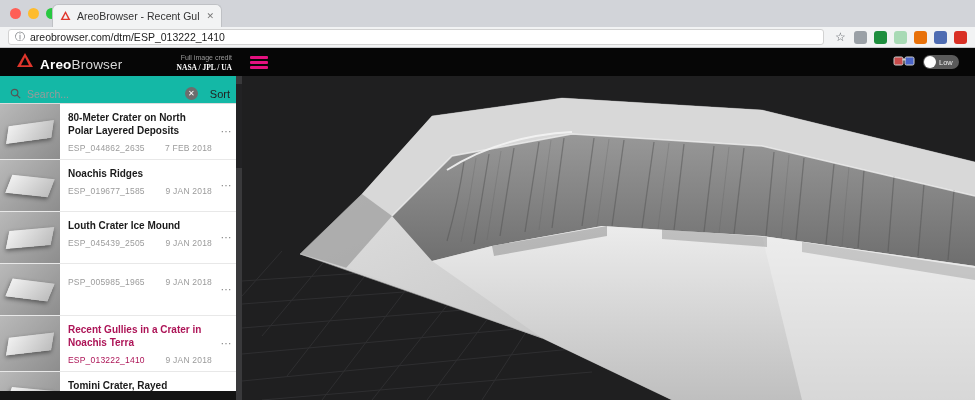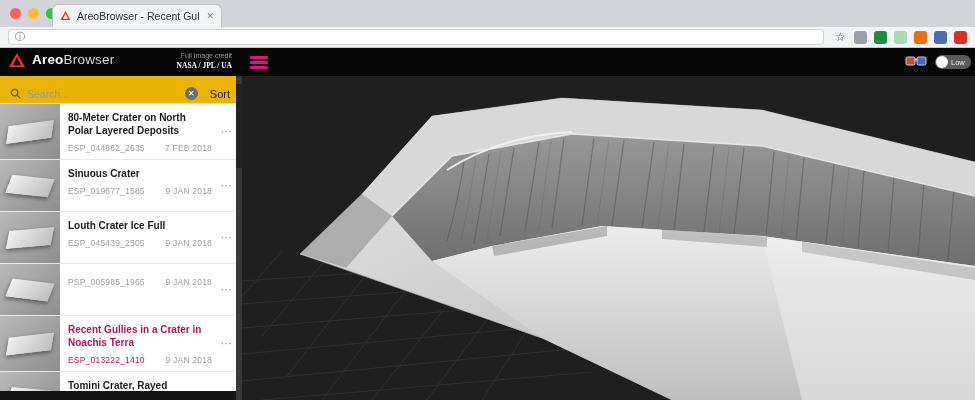--- a/index.html
+++ b/index.html
@@ -22,40 +22,40 @@
   .tab-close{color:#777;font-size:9px;cursor:default;}
   .toolbar{height:21px;background:#f2f3f4;border-bottom:1px solid #c7c8cb;display:flex;align-items:center;padding:0 8px 0 8px;}
   .urlbar{flex:1;height:16px;background:#fff;border:1px solid #d2d2d2;border-radius:3px;display:flex;align-items:center;gap:5px;padding:0 6px;margin-right:10px;font-size:10.5px;color:#222;}
   .info-glyph{color:#5f6368;font-size:10px;line-height:1;}
   .toolbar-icons{display:flex;align-items:center;gap:7px;}
   .tbicon{width:13px;height:13px;border-radius:3px;display:inline-block;}
   .tbicon.glyph{background:transparent;font-size:12px;line-height:13px;text-align:center;}
 
   
   .appheader{height:28px;background:#060606;display:flex;align-items:center;position:relative;color:#fff;}
-  .brand{width:242px;flex-shrink:0;display:flex;align-items:flex-start;gap:6px;padding-left:8px;}
+  .brand{width:242px;flex-shrink:0;display:flex;align-items:flex-end;gap:6px;padding-left:16px;}
   .brand-name{font-size:13.5px;letter-spacing:.2px;}
   .brand-name b{font-weight:700;color:#fff;}
   .brand-name span{font-weight:400;color:#d8d8d8;}
   .credit{margin-left:auto;text-align:right;padding-right:10px;line-height:1.25;}
   .credit .l1{font-size:7px;color:#9a9a9a;}
   .credit .l2{font-size:7.5px;color:#fff;font-weight:700;font-family:Liberation Serif, serif;}
   .hamburger{width:18px;height:13px;display:flex;flex-direction:column;justify-content:space-between;margin-left:8px;cursor:pointer;}
   .hamburger i{display:block;height:3px;background:var(--accent);border-radius:1px;}
   .viewer-title{position:absolute;left:242px;right:0;text-align:center;font-size:10.5px;color:#e8e8e8;pointer-events:none;}
   .viewer-title .source{color:#8a8a8a;margin-left:4px;pointer-events:auto;text-decoration:none;}
-  .header-right{position:absolute;right:4px;top:0;height:100%;display:flex;align-items:center;gap:8px;}
+  .header-right{position:absolute;right:16px;top:0;height:100%;display:flex;align-items:center;gap:8px;}
   .toggle{width:36px;height:14px;border-radius:8px;background:#5a5a5a;display:flex;align-items:center;cursor:pointer;}
   .knob{width:12px;height:12px;border-radius:50%;background:#fff;margin-left:1px;}
   .toggle-label{font-size:7.5px;color:#f0f0f0;margin-left:3px;}
 
   
   .content{display:flex;height:324px;}
   .sidebar{width:242px;flex-shrink:0;position:relative;background:#fff;}
-  .searchrow{height:28px;display:flex;align-items:center;gap:6px;padding:8px 12px 0 10px;border-bottom:1px solid #dcdcdc;background:#eab308;justify-content:flex-end;}
+  .searchrow{height:28px;display:flex;align-items:center;gap:6px;padding:8px 12px 0 10px;border-bottom:1px solid #dcdcdc;background:#14b8a6;justify-content:flex-end;}
   .searchrow input{border:0;outline:0;flex:1;font-size:10.5px;color:#333;background:transparent;min-width:0;}
   .searchrow input::placeholder{color:#9a9a9a;}
   .clear-btn{width:13px;height:13px;border-radius:50%;background:#6d6d6d;color:#fff;font-size:8px;display:flex;align-items:center;justify-content:center;cursor:pointer;flex-shrink:0;}
   .sort{font-size:11px;color:#222;margin-left:6px;cursor:pointer;}
   .list{position:absolute;top:28px;bottom:0;left:0;right:6px;overflow:hidden;background:#fff;}
   .item{display:flex;border-bottom:1px solid #e8e8e8;min-height:52px;background:#fff;}
   .thumb{width:60px;flex-shrink:0;background:linear-gradient(135deg,#b9b9b9,#8d8d8d);position:relative;overflow:hidden;}
   .shape{position:absolute;left:8px;top:50%;margin-top:-9px;width:44px;height:18px;background:linear-gradient(120deg,#f1f1f1,#bdbdbd);box-shadow:0 2px 4px rgba(0,0,0,.45);}
   .meta{flex:1;padding:7px 4px 6px 8px;display:flex;flex-direction:column;justify-content:flex-start;min-width:0;}
   .ititle{font-size:10px;font-weight:700;color:#1a1a1a;line-height:1.3;}
@@ -89,20 +89,21 @@
           </svg>
       </span>
       <span class="tab-title">AreoBrowser - Recent Gullies i</span>
       <span class="tab-close">✕</span>
     </div>
   </div>
 
   <div class="toolbar">
     <div class="urlbar">
       <span class="info-glyph">ⓘ</span>
+      <span class="url">areobrowser.com/dtm/ESP_013222_1410</span>
     </div>
     <div class="toolbar-icons">
         <span class="tbicon glyph" style="color: rgb(95, 99, 104);">☆</span>
         <span class="tbicon" style="background: rgb(154, 160, 166);"></span>
         <span class="tbicon" style="background: rgb(30, 142, 62);"></span>
         <span class="tbicon" style="background: rgb(168, 218, 181);"></span>
         <span class="tbicon" style="background: rgb(232, 113, 10);"></span>
         <span class="tbicon" style="background: rgb(78, 108, 178);"></span>
         <span class="tbicon" style="background: rgb(217, 48, 37);"></span>
       </div>
@@ -168,34 +169,34 @@
         <span class="idate">7 FEB 2018</span>
       </div>
     </div>
     <div class="dots">⋯</div>
   </div>
           <div class="item">
     <div class="thumb">
               <div class="shape" style="transform: skewX(-16deg) rotate(6deg);"></div>
             </div>
     <div class="meta">
-      <div class="ititle">Sinuous Crater</div>
+      <div class="ititle">Noachis Ridges</div>
       <div class="irow">
         <span class="iid">ESP_019677_1585</span>
         <span class="idate">9 JAN 2018</span>
       </div>
     </div>
     <div class="dots">⋯</div>
   </div>
           <div class="item">
     <div class="thumb">
               <div class="shape" style="transform: skewX(-16deg) rotate(-5deg);"></div>
             </div>
     <div class="meta">
-      <div class="ititle">Louth Crater Ice Full</div>
+      <div class="ititle">Louth Crater Ice Mound</div>
       <div class="irow">
         <span class="iid">ESP_045439_2505</span>
         <span class="idate">9 JAN 2018</span>
       </div>
     </div>
     <div class="dots">⋯</div>
   </div>
           <div class="item">
     <div class="thumb">
               <div class="shape" style="transform: skewX(-16deg) rotate(7deg);"></div>

